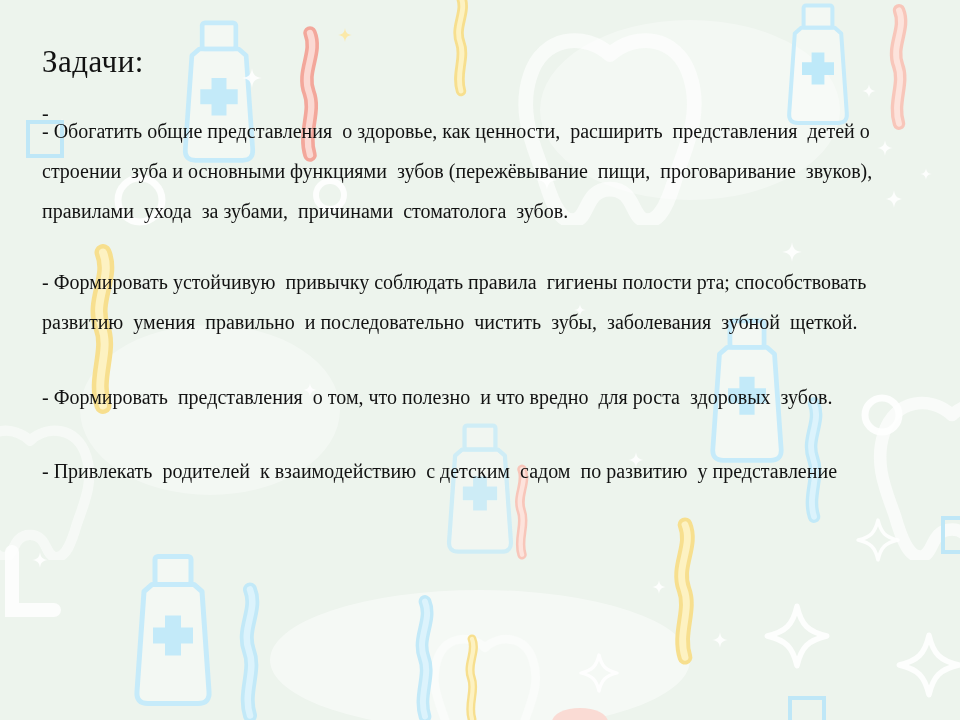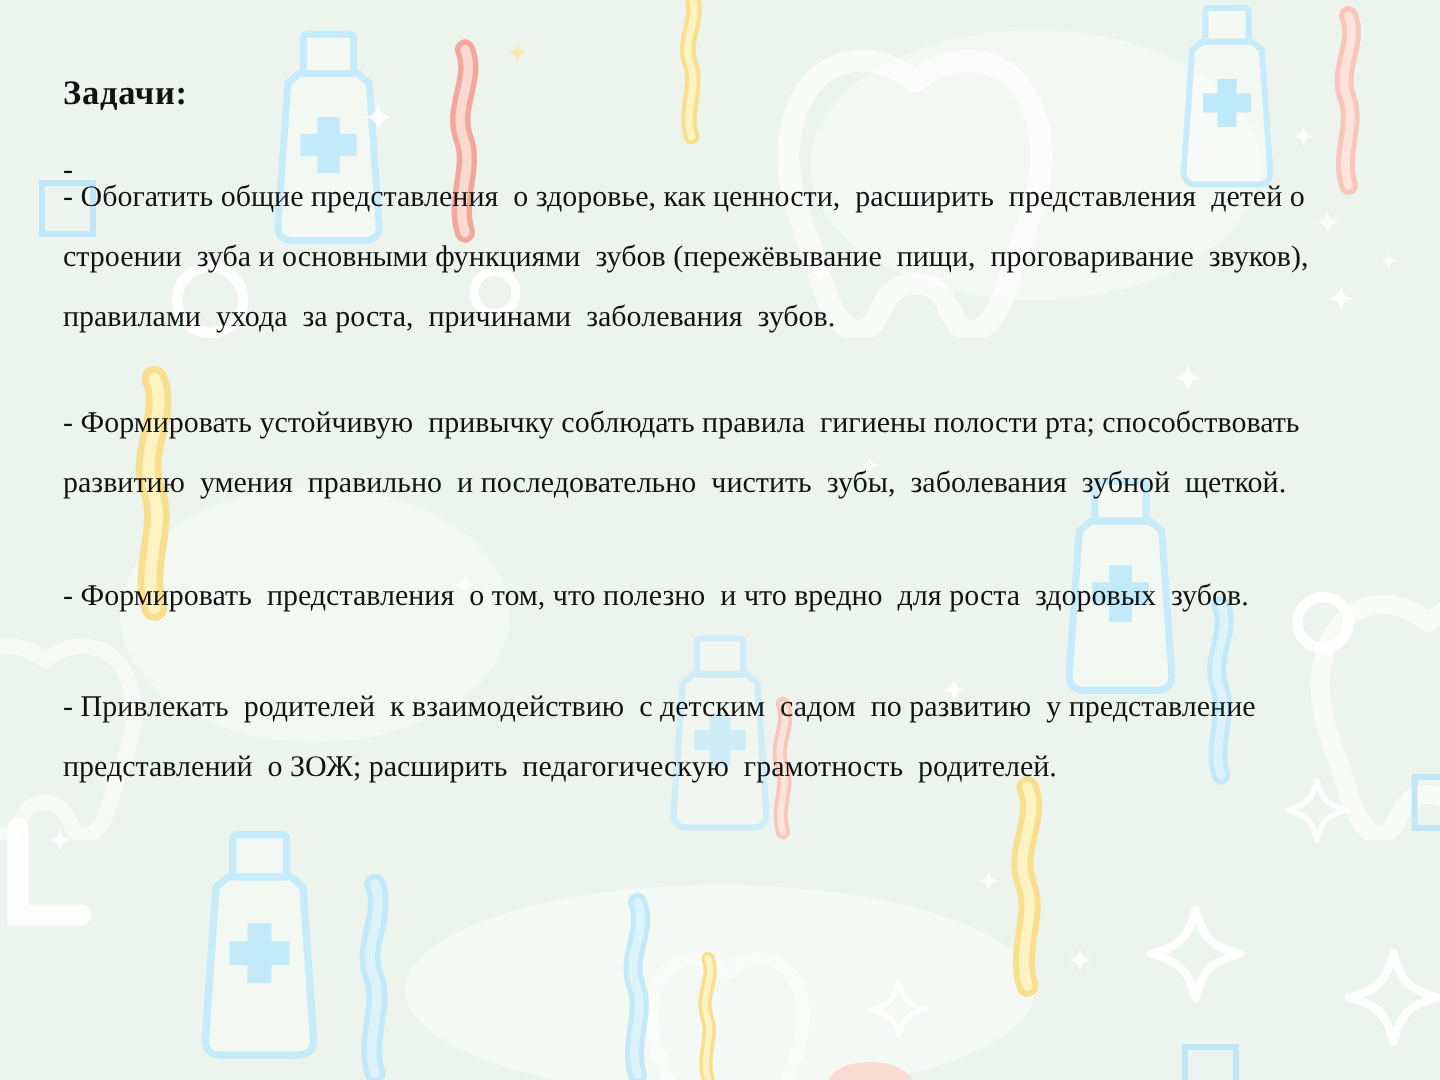--- a/index.html
+++ b/index.html
@@ -3,21 +3,21 @@
 <meta charset="utf-8">
 <style>
   :root{
     --bg:#edf4ed;
   }
   html,body{margin:0;padding:0;}
   body{width:960px;height:720px;font-family:"Liberation Serif","DejaVu Serif",serif;}
   .slide{position:relative;width:960px;height:720px;background:var(--bg);overflow:hidden;}
   .bg-pattern{position:absolute;left:0;top:0;width:960px;height:720px;z-index:0;}
   .content{position:absolute;left:42px;right:44px;top:0;z-index:1;color:#121212;}
-  .title{font-size:23px;line-height:34px;font-weight:bold;margin:45px 0 0 0;letter-spacing:0.5px;}
+  .title{font-size:31px;line-height:34px;font-weight:normal;margin:45px 0 0 0;letter-spacing:0.5px;}
   .para{margin:0;font-size:20px;}
   .line{white-space:pre;}
   .p1{margin-top:13px;line-height:42px;position:relative;padding-left:31px;}
   .p1 .dash{position:absolute;left:0;top:0;}
   .p2{margin-top:32px;line-height:40px;font-family:Liberation Serif, serif;}
   .p3{margin-top:31px;line-height:40px;}
   .p4{margin-top:35px;line-height:40px;}
   .p5{margin-top:34px;line-height:40px;}
 </style>
 </head>
@@ -119,31 +119,30 @@
   <div class="content">
     <h1 class="title">Задачи:</h1>
 
     <div class="para p1">
       <span class="dash">-</span>
     </div>
 
     <div class="para p2">
       <div class="line">- Обогатить общие представления  о здоровье, как ценности,  расширить  представления  детей о</div>
       <div class="line">строении  зуба и основными функциями  зубов (пережёвывание  пищи,  проговаривание  звуков),</div>
-      <div class="line">правилами  ухода  за роста,  причинами  заболевания  зубов.</div>
+      <div class="line">правилами  ухода  за зубами,  причинами  стоматолога  зубов.</div>
     </div>
 
     <div class="para p3">
       <div class="line">- Формировать устойчивую  привычку соблюдать правила  гигиены полости рта; способствовать</div>
       <div class="line">развитию  умения  правильно  и последовательно  чистить  зубы,  заболевания  зубной  щеткой.</div>
     </div>
 
     <div class="para p4">
       <div class="line">- Формировать  представления  о том, что полезно  и что вредно  для роста  здоровых  зубов.</div>
     </div>
 
     <div class="para p5">
       <div class="line">- Привлекать  родителей  к взаимодействию  с детским  садом  по развитию  у представление</div>
-      <div class="line">представлений  о ЗОЖ; расширить  педагогическую  грамотность  родителей.</div>
     </div>
   </div>
 
 </div>
 
 </body></html>

